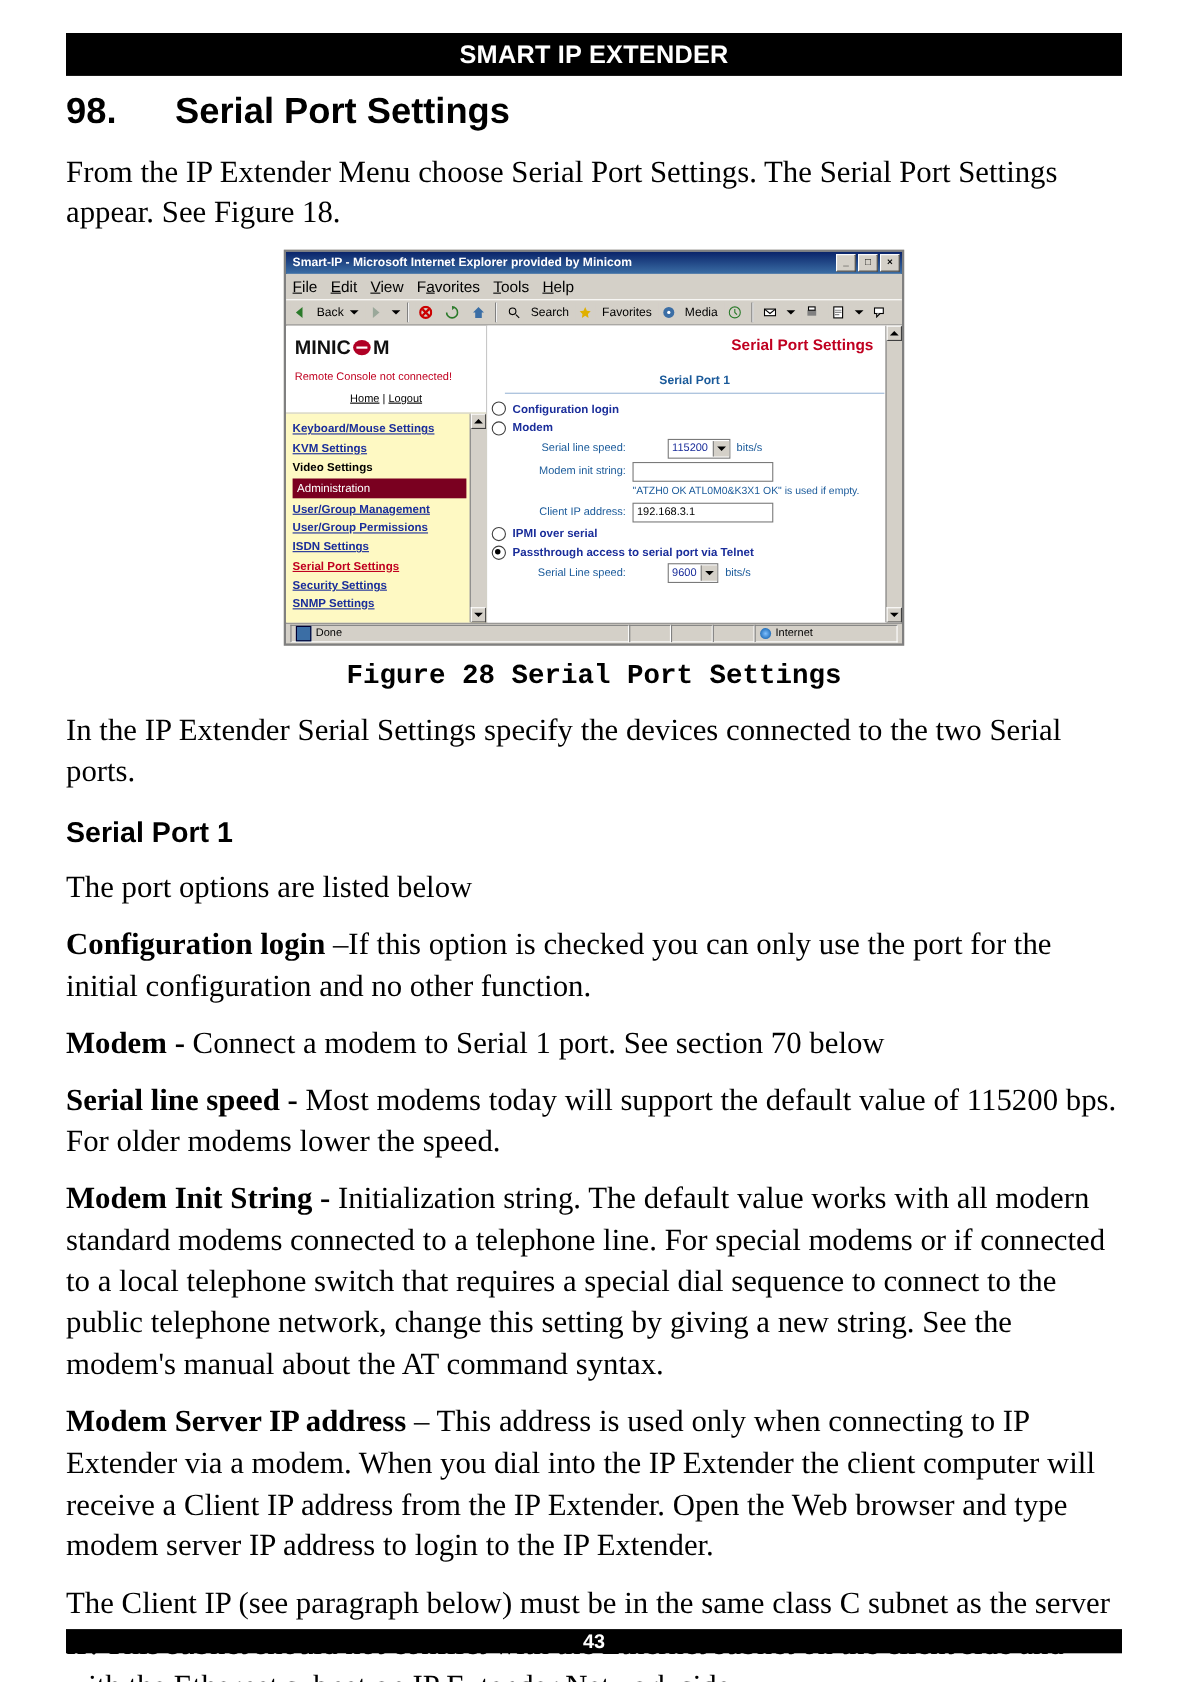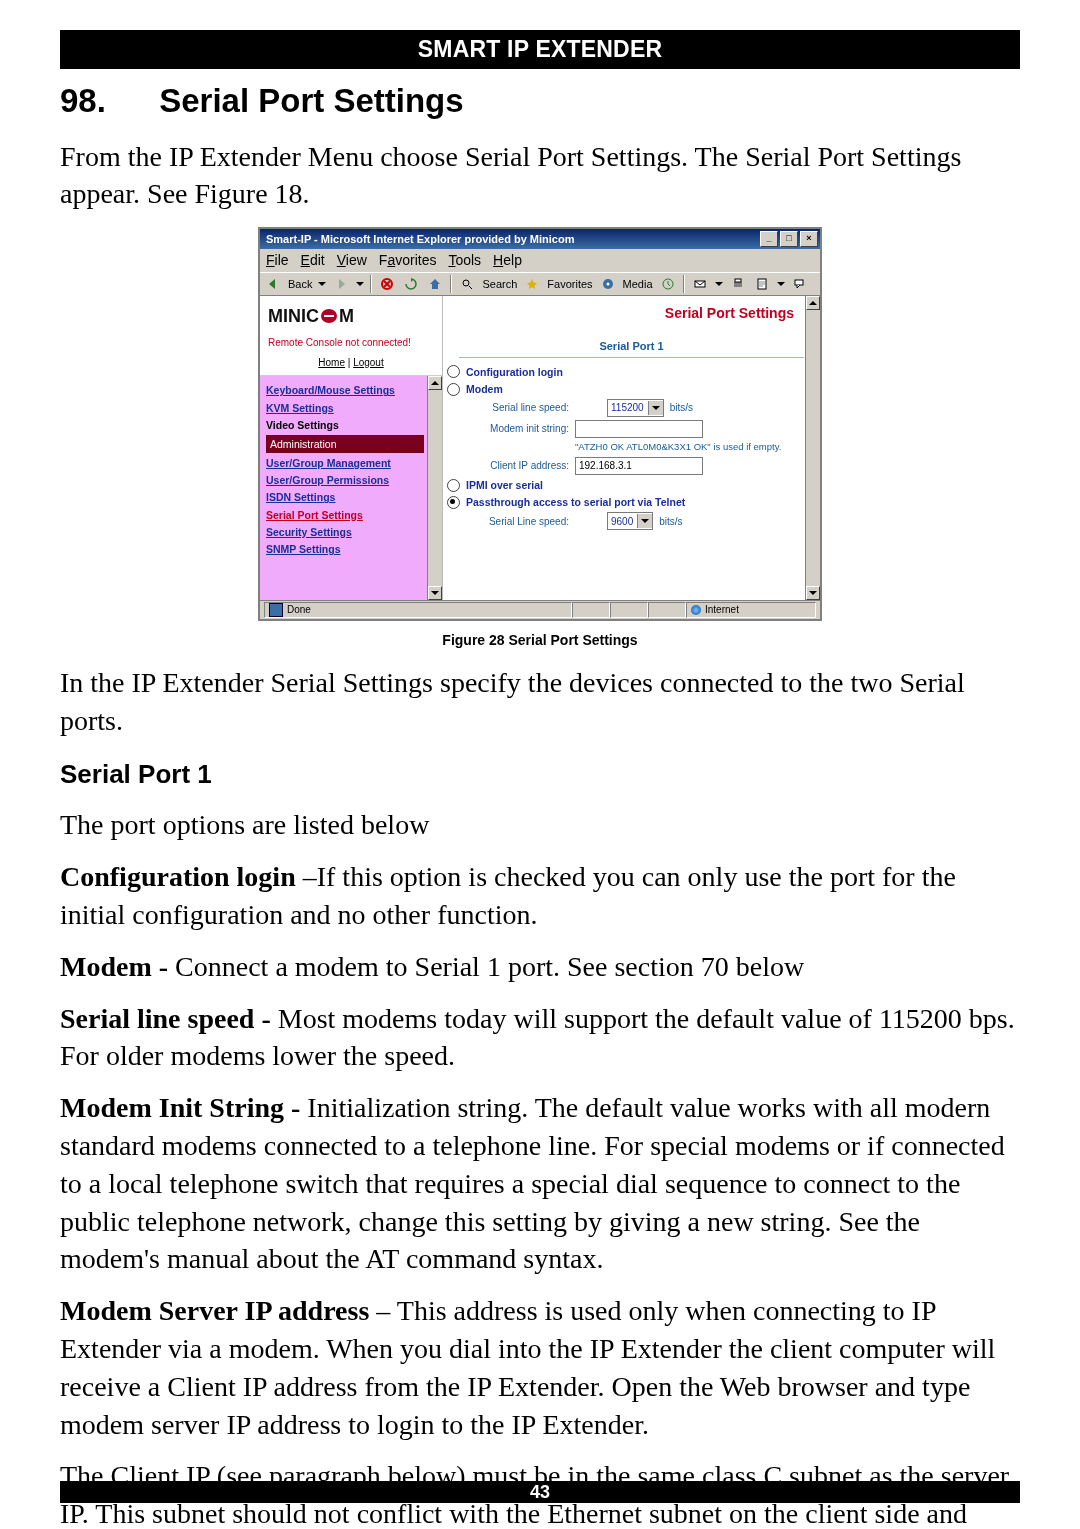--- a/index.html
+++ b/index.html
@@ -33,23 +33,23 @@
     font-size: 33px;
     margin: 6px 0 14px 0;
   }
   h1.section-title .num {
     display: inline-block;
     min-width: 90px;
   }
   p { margin: 14px 0; }
   .fig-wrap { text-align: center; margin: 6px 0 2px 0; }
   .fig-caption {
-    font-family: Liberation Sans, sans-serif;
-    font-weight: bold;
-    font-size: 14px;
+    font-family: Liberation Mono, monospace;
+    font-weight: bold;
+    font-size: 25px;
     text-align: center;
     margin: 4px 0 14px 0;
   }
   h2.sub {
     font-family: Verdana, Arial, sans-serif;
     font-weight: bold;
     font-size: 26px;
     margin: 18px 0 10px 0;
   }
   .foot {
@@ -139,21 +139,21 @@
   .mini-icon {
     width: 12px; height: 12px; background: #3b6ea5; border: 1px solid #003; display: inline-block;
   }
   .go-btn {
     display: inline-flex; align-items: center; gap: 3px;
     border: 1px solid #d4d0c8; padding: 1px 4px;
   }
   .content {
     display: flex;
     background: #fff;
-    height: 304px;
+    height: 270px;
   }
   .sidebar {
     width: 182px;
     border-right: 1px solid #bbb;
     display: flex; flex-direction: column;
     font-size: 11px;
   }
   .brand {
     padding: 8px 8px 4px 8px;
     font-family: Arial, sans-serif;
@@ -180,21 +180,21 @@
     text-align: center;
     font-size: 10px;
     padding: 0 0 6px 0;
     color: #000;
   }
   .home-logout u { text-decoration: underline; }
   .nav {
     border-top: 1px solid #ccc;
     overflow-y: auto;
     flex: 1;
-    background: #f0abfc;
+    background: #fef9c3;
     position: relative;
   }
   .nav-scroll {
     position: absolute; top: 0; right: 0; bottom: 0; width: 14px;
     background: #d4d0c8;
     border-left: 1px solid #808080;
   }
   .nav-scroll .arrow, .right-scroll .arrow {
     width: 14px; height: 14px; background: #d4d0c8;
     border: 1px solid #fff; border-right-color: #404040; border-bottom-color: #404040;

